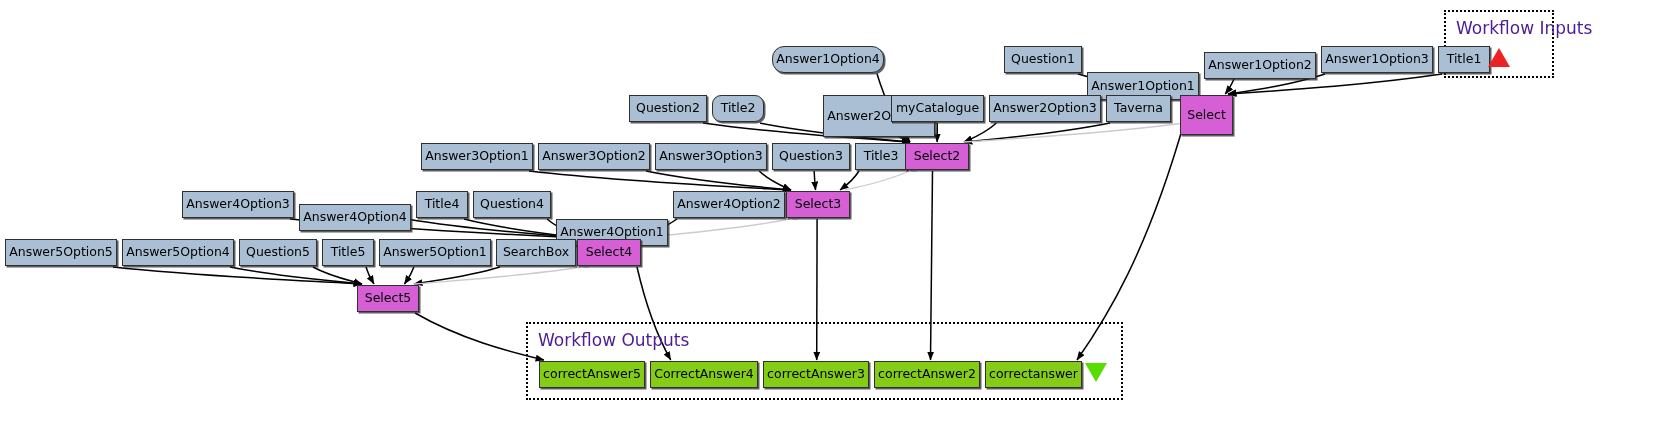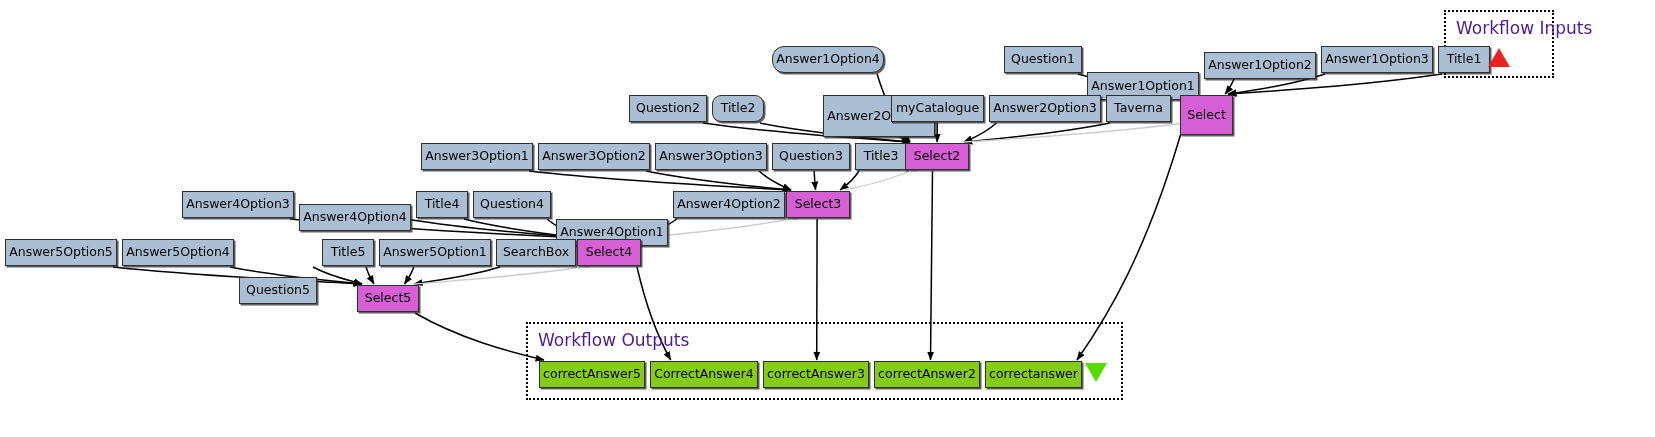--- a/index.html
+++ b/index.html
@@ -218,21 +218,21 @@
       </div>
       <div class="node sel" style="left: 786px; top: 191px; width: 64px; height: 27px;">
         <span>Select3</span>
       </div>
       <div class="node proc" style="left: 5px; top: 239px; width: 112px; height: 27px;">
         <span>Answer5Option5</span>
       </div>
       <div class="node proc" style="left: 122px; top: 239px; width: 112px; height: 27px;">
         <span>Answer5Option4</span>
       </div>
-      <div class="node proc" style="left: 239px; top: 239px; width: 78px; height: 27px; margin-top: 38px;">
+      <div class="node proc" style="left: 239px; top: 239px; width: 78px; height: 27px;">
         <span>Question5</span>
       </div>
       <div class="node proc" style="left: 322px; top: 239px; width: 52px; height: 27px;">
         <span>Title5</span>
       </div>
       <div class="node proc" style="left: 379px; top: 239px; width: 112px; height: 27px;">
         <span>Answer5Option1</span>
       </div>
       <div class="node proc" style="left: 496px; top: 239px; width: 80px; height: 27px;">
         <span>SearchBox</span>

